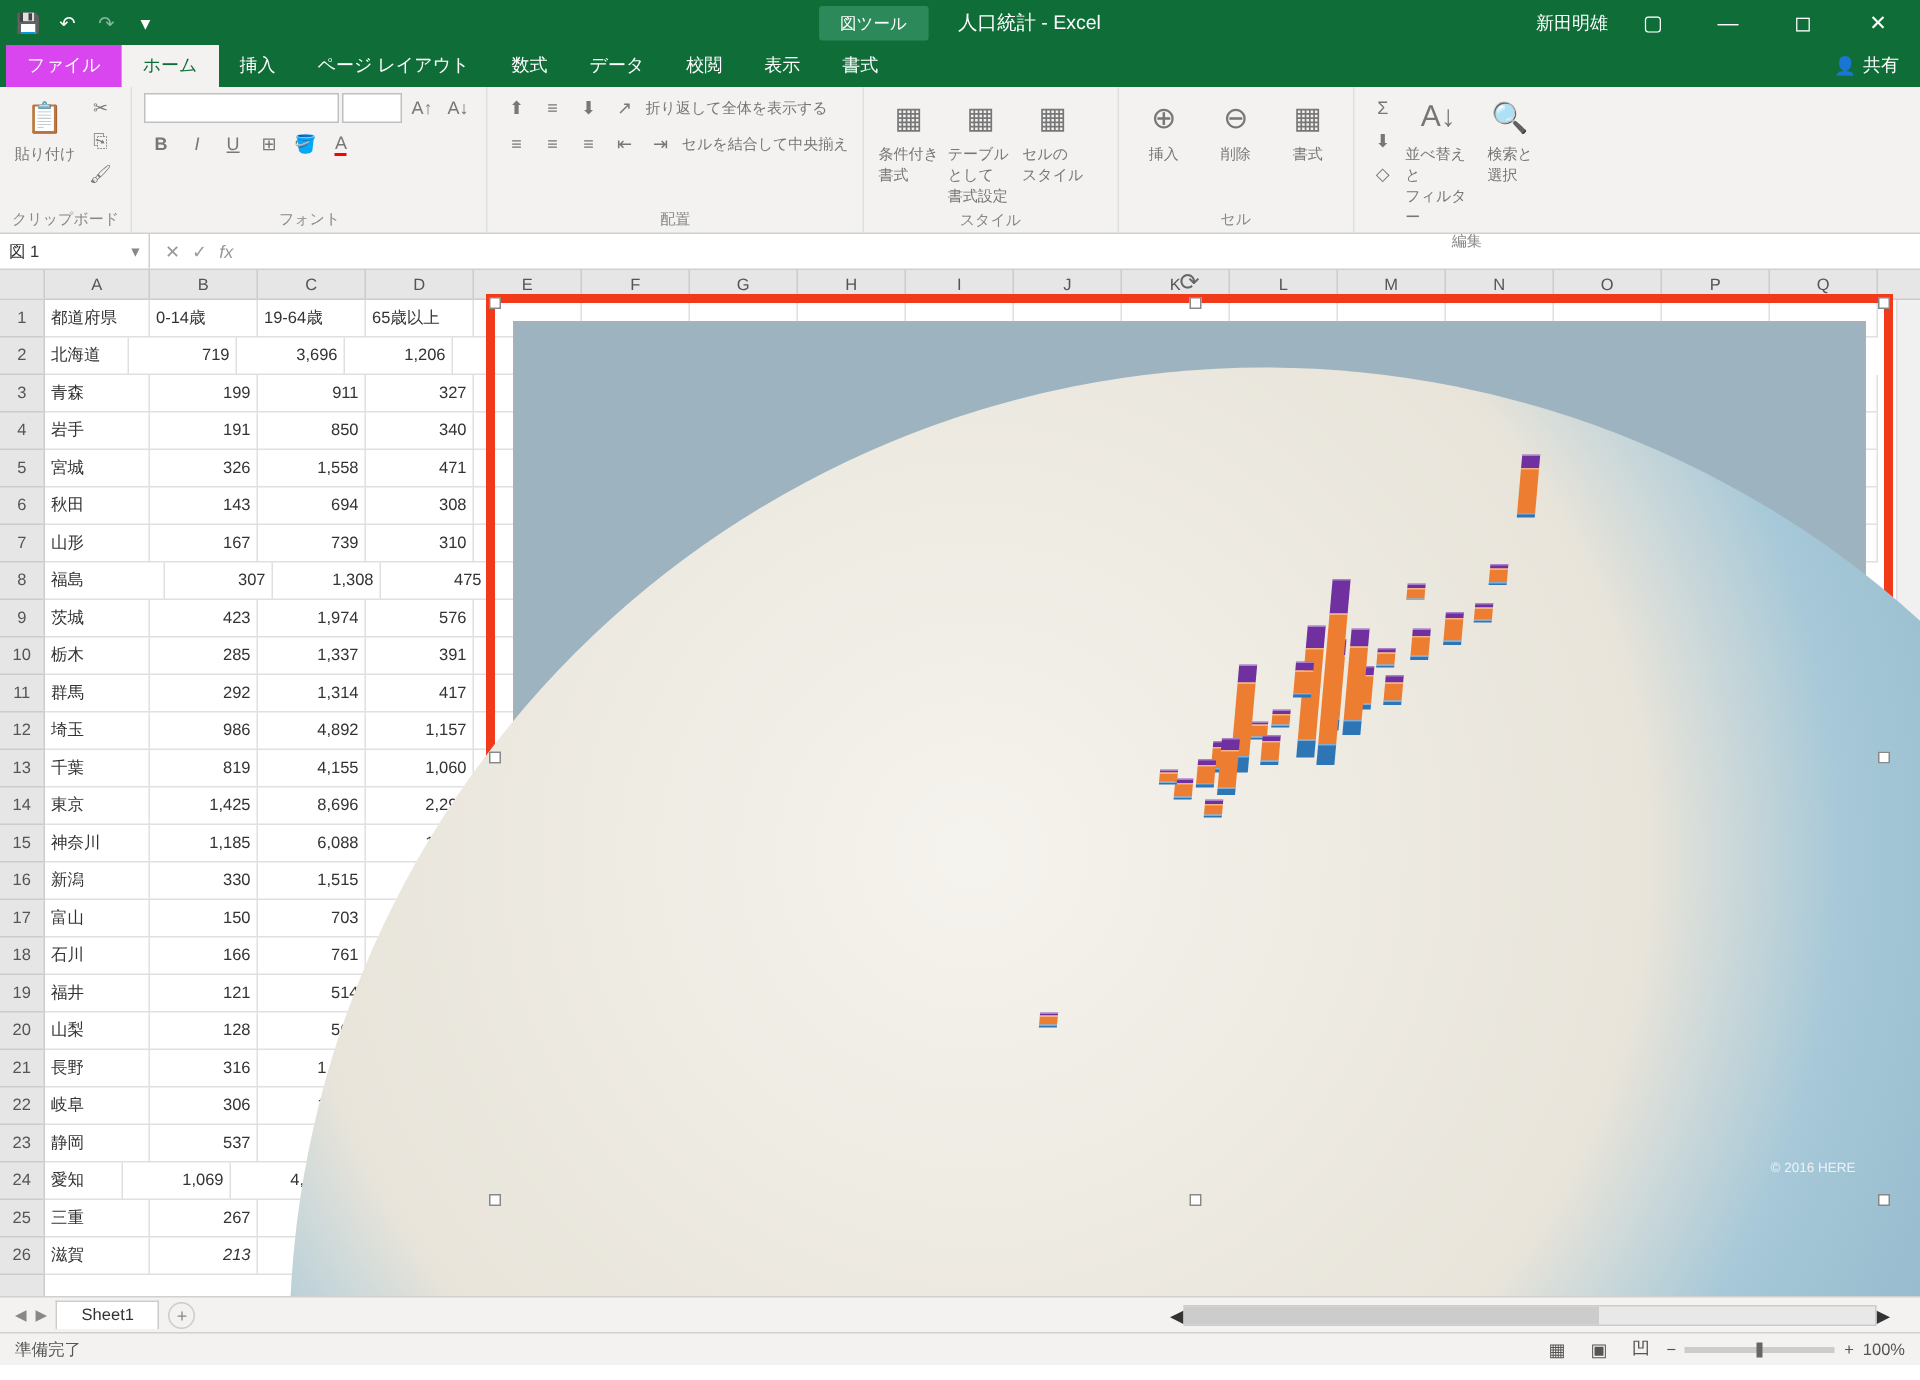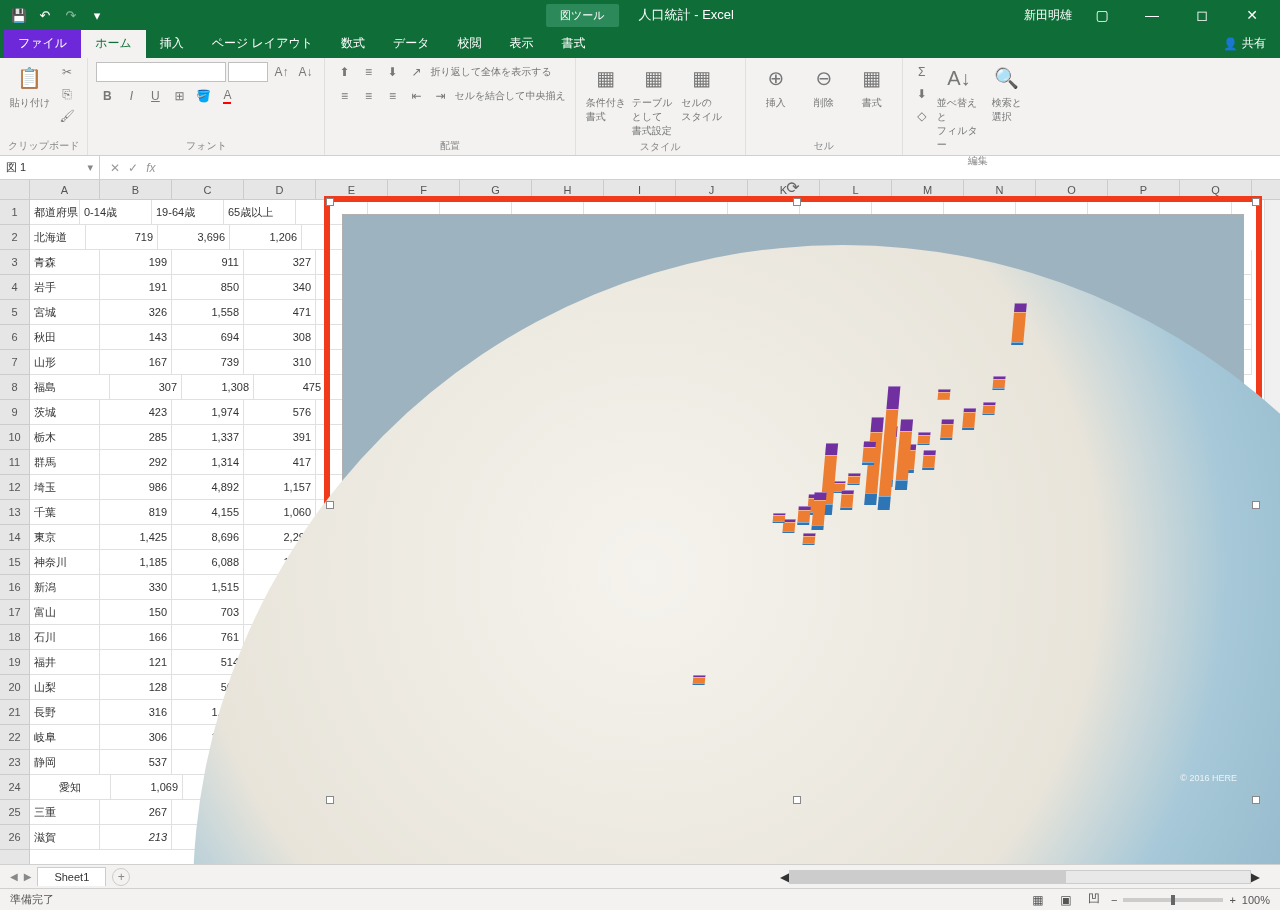--- a/index.html
+++ b/index.html
@@ -8,21 +8,21 @@
 .qat{display:flex;align-items:center;gap:4px;padding-left:8px}
 .qat span{width:22px;height:22px;display:flex;align-items:center;justify-content:center;font-size:13px;cursor:pointer}
 .titlebar .center{position:absolute;left:50%;transform:translateX(-50%);display:flex;align-items:center;gap:20px}
 .tool-tab{background:#2c8a5a;padding:4px 14px;border-radius:2px;font-size:11px}
 .title-text{font-size:13px}
 .titlebar .right{margin-left:auto;display:flex;align-items:center;gap:10px;padding-right:8px}
 .win-btn{width:40px;height:28px;display:flex;align-items:center;justify-content:center;font-size:14px;cursor:pointer}
 .ribbon-tabs{height:28px;background:#0f6e38;display:flex;align-items:flex-end;color:#fff;padding-left:4px}
 .ribbon-tab{padding:6px 14px;font-size:12px;cursor:pointer}
 .ribbon-tab.active{background:#f3f2f1;color:#0f6e38}
-.ribbon-tab.file{background:#6d28d9}
+.ribbon-tab.file{background:#d946ef}
 .tell-me{padding:6px 14px;color:#c0e0cf;font-size:12px}
 .share-btn{margin-left:auto;padding:6px 14px;display:flex;align-items:center;gap:4px}
 .ribbon{height:98px;background:#f3f2f1;border-bottom:1px solid #d0d0d0;display:flex;color:#777}
 .group{border-right:1px solid #e0e0e0;padding:4px 8px 2px;display:flex;flex-direction:column;justify-content:space-between;min-width:60px}
 .group-body{display:flex;gap:4px;flex:1;align-items:flex-start}
 .group-label{font-size:10px;color:#888;text-align:center;padding-top:2px}
 .big-btn{display:flex;flex-direction:column;align-items:center;width:44px;font-size:10px;gap:2px;cursor:pointer}
 .icon-lg{width:32px;height:32px;display:flex;align-items:center;justify-content:center;font-size:20px}
 .stack{display:flex;flex-direction:column;gap:2px}
 .row{display:flex;gap:2px;align-items:center}
@@ -287,21 +287,21 @@
         <div class="row-h">20</div>
         <div class="row-h">21</div>
         <div class="row-h">22</div>
         <div class="row-h">23</div>
         <div class="row-h">24</div>
         <div class="row-h">25</div>
         <div class="row-h">26</div>
       </div>
     <div class="cells" id="cells">
         <div class="data-row">
-          <div class="cell" style="width: 50px;">都道府県</div>
+          <div class="cell" style="width: 70px;">都道府県</div>
           <div class="cell" style="width: 72px;">0-14歳</div>
           <div class="cell" style="width: 72px;">19-64歳</div>
           <div class="cell" style="width: 72px;">65歳以上</div>
           <div class="cell" style="width: 72px;"></div>
           <div class="cell" style="width: 72px;"></div>
           <div class="cell" style="width: 72px;"></div>
           <div class="cell" style="width: 72px;"></div>
           <div class="cell" style="width: 72px;"></div>
           <div class="cell" style="width: 72px;"></div>
           <div class="cell" style="width: 72px;"></div>
@@ -724,21 +724,21 @@
           <div class="cell num" style="width: 72px;"></div>
           <div class="cell num" style="width: 72px;"></div>
           <div class="cell num" style="width: 72px;"></div>
           <div class="cell num" style="width: 72px;"></div>
           <div class="cell num" style="width: 72px;"></div>
           <div class="cell num" style="width: 72px;"></div>
           <div class="cell num" style="width: 72px;"></div>
           <div class="cell num" style="width: 72px;"></div>
         </div>
         <div class="data-row">
-          <div class="cell" style="width: 81px; text-align: center;">愛知</div>
+          <div class="cell" style="width: 52px;">愛知</div>
           <div class="cell num" style="width: 72px;">1,069</div>
           <div class="cell num" style="width: 72px;">4,901</div>
           <div class="cell num" style="width: 72px;">1,249</div>
           <div class="cell num" style="width: 72px;"></div>
           <div class="cell num" style="width: 72px;"></div>
           <div class="cell num" style="width: 72px;"></div>
           <div class="cell num" style="width: 72px;"></div>
           <div class="cell num" style="width: 72px;"></div>
           <div class="cell num" style="width: 72px;"></div>
           <div class="cell num" style="width: 72px;"></div>

